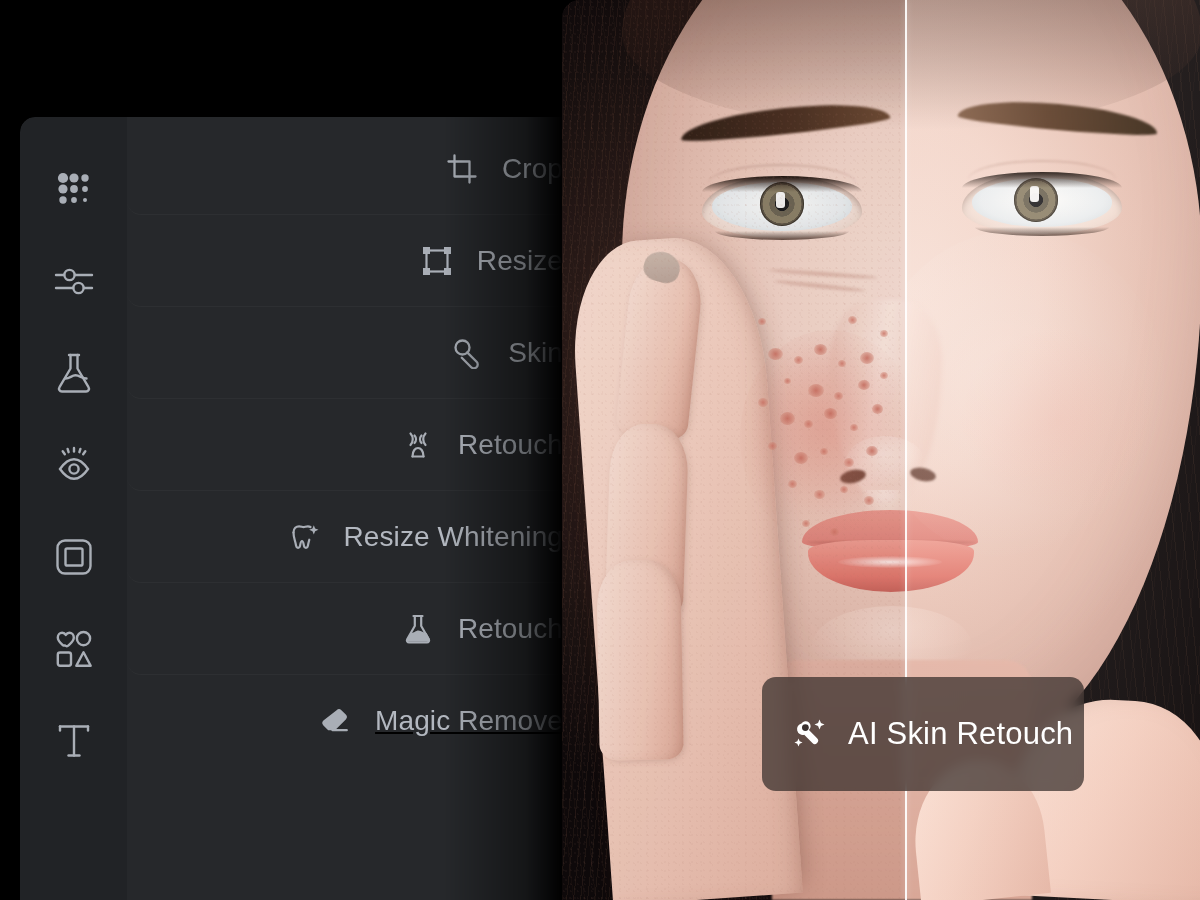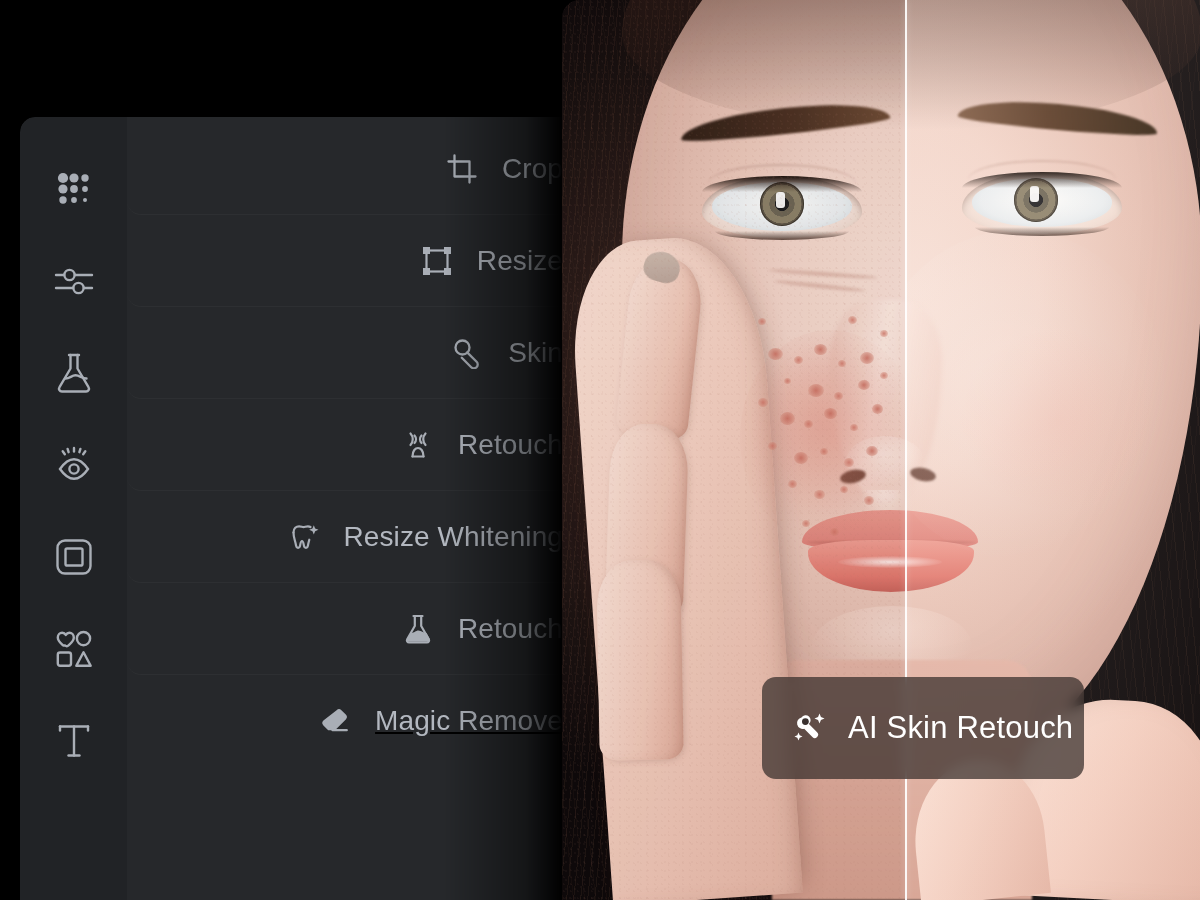--- a/index.html
+++ b/index.html
@@ -285,21 +285,21 @@
   
   #split-divider {
     position:absolute; left:343px; top:0; width:2px; height:900px;
     background:rgba(255,255,255,.93);
     box-shadow:0 0 6px rgba(255,255,255,.35);
   }
 
   
   #ai-badge {
     position:absolute; left:200px; top:677px;
-    width:322px; height:102px;
+    width:322px; height:114px;
     border-radius:14px;
     background:rgba(52,44,42,.72);
     backdrop-filter:blur(6px);
     display:flex; align-items:center; gap:18px;
     padding:0 26px;
   }
   #ai-badge .badge-icon { flex:0 0 auto; display:block; }
   #ai-badge .badge-text {
     color:#fff;
     font-size:31px;

